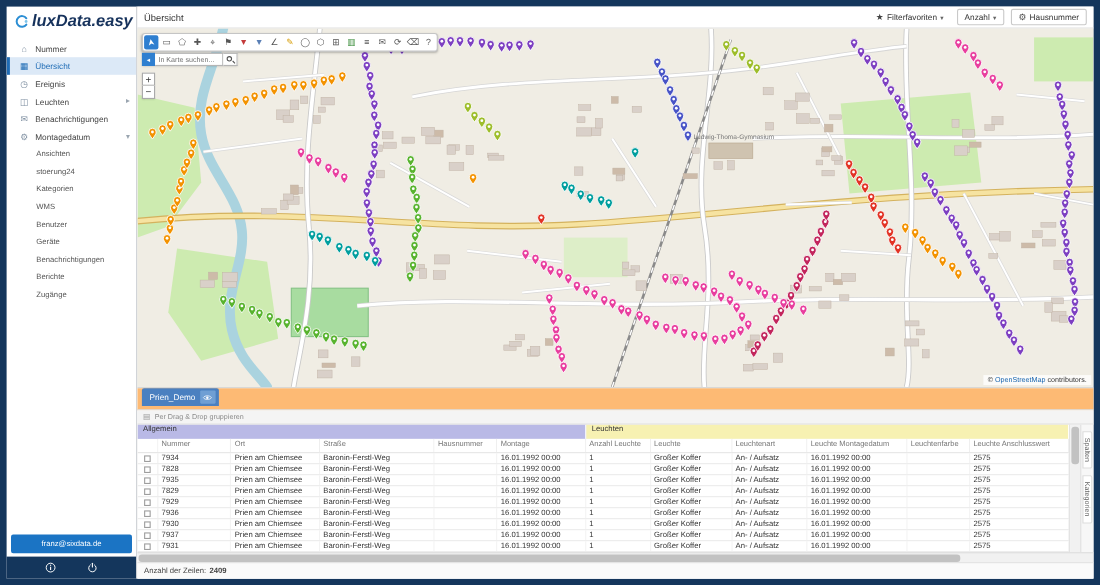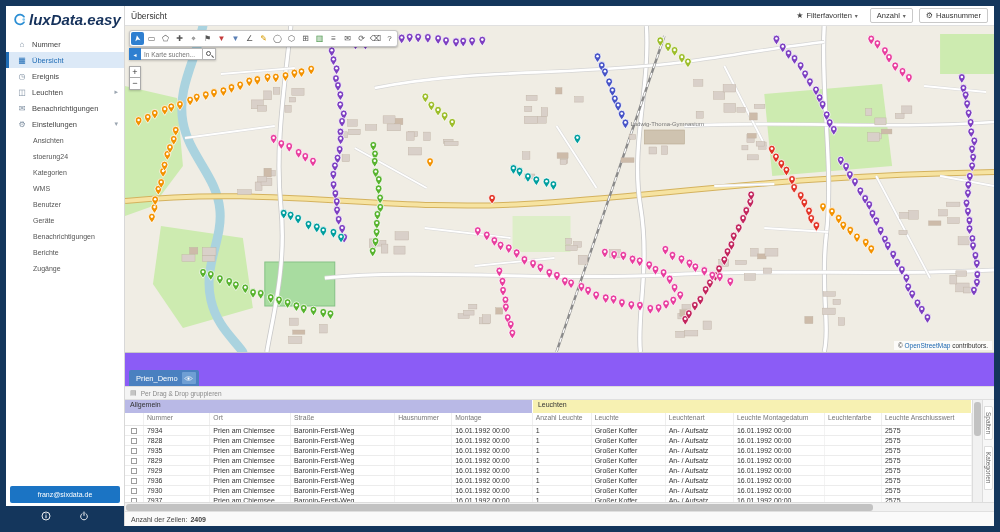--- a/index.html
+++ b/index.html
@@ -41,21 +41,21 @@
   .ms-go{width:13px;background:#fff;border:1px solid #b5b5b5;border-left:none;cursor:pointer;position:relative;}
   .mag{position:absolute;left:3px;top:2px;width:5px;height:5px;border:1.2px solid #555;border-radius:50%;}
   .mag::after{content:"";position:absolute;left:4px;top:4px;width:3px;height:1.2px;background:#555;transform:rotate(45deg);}
   .zoomctl{position:absolute;left:4px;top:40px;display:flex;flex-direction:column;box-shadow:0 1px 2px rgba(0,0,0,.2);}
   .zoomctl button{width:12px;height:12px;font-size:9px;line-height:9px;background:#fff;border:1px solid #aaa;color:#333;cursor:pointer;}
   .zoomctl button+button{border-top:none;}
   .attribution{position:absolute;right:2px;bottom:2px;font-size:6.5px;color:#333;background:rgba(255,255,255,.78);padding:1px 4px;}
   .attribution a{color:#1a66b0;text-decoration:none;cursor:pointer;}
   
   .panel{height:174px;border-top:1px solid #c9c9c9;display:flex;flex-direction:column;background:#fff;}
-  .tab-row{height:34px;background:#8b5cf6;border-bottom:1px solid #ddd;display:flex;align-items:flex-end;padding-left:4px;}
+  .tab-row{height:20px;background:#fdba74;border-bottom:1px solid #ddd;display:flex;align-items:flex-start;padding-left:4px;}
   .ptab{background:#4a80c0;color:#fff;font-size:7.5px;height:16px;display:flex;align-items:center;gap:4px;padding:0 3px 0 7px;border-radius:2px 2px 0 0;cursor:pointer;}
   .eye{background:#6f9fd4;width:14px;height:12px;display:grid;place-items:center;border-radius:1px;cursor:pointer;}
   .group-hint{height:13px;background:#f4f4f4;border-bottom:1px solid #e0e0e0;display:flex;align-items:center;gap:4px;padding-left:5px;font-size:6.5px;color:#8a8a8a;}
   .gh-icon{font-size:7px;color:#999;}
   .grid-zone{flex:1;display:flex;overflow:hidden;}
   .grid{flex:1;overflow:hidden;}
   .brow{display:flex;height:13px;}
   .bcell{font-size:7px;color:#333;padding:1px 5px;border-right:1px solid #fff;overflow:hidden;white-space:nowrap;}
   .hrow{display:flex;height:13px;border-bottom:1px solid #e4e4e4;}
   .hcell{font-size:6.8px;color:#777;padding:1px 3px;border-right:1px solid #eee;overflow:hidden;white-space:nowrap;cursor:pointer;background:#fff;}
@@ -102,21 +102,21 @@
           <span class="nicon">◫</span>
           <span class="nlabel">Leuchten</span>
           <span class="nchev">▸</span>
         </div>
         <div class="nitem">
           <span class="nicon">✉</span>
           <span class="nlabel">Benachrichtigungen</span>
         </div>
         <div class="nitem">
           <span class="nicon">⚙</span>
-          <span class="nlabel">Einstellungen</span>
+          <span class="nlabel">Montagedatum</span>
           <span class="nchev">▾</span>
         </div>
         <div class="nsub">Ansichten</div>
         <div class="nsub">stoerung24</div>
         <div class="nsub">Kategorien</div>
         <div class="nsub">WMS</div>
         <div class="nsub">Benutzer</div>
         <div class="nsub">Geräte</div>
         <div class="nsub">Benachrichtigungen</div>
         <div class="nsub">Berichte</div>

